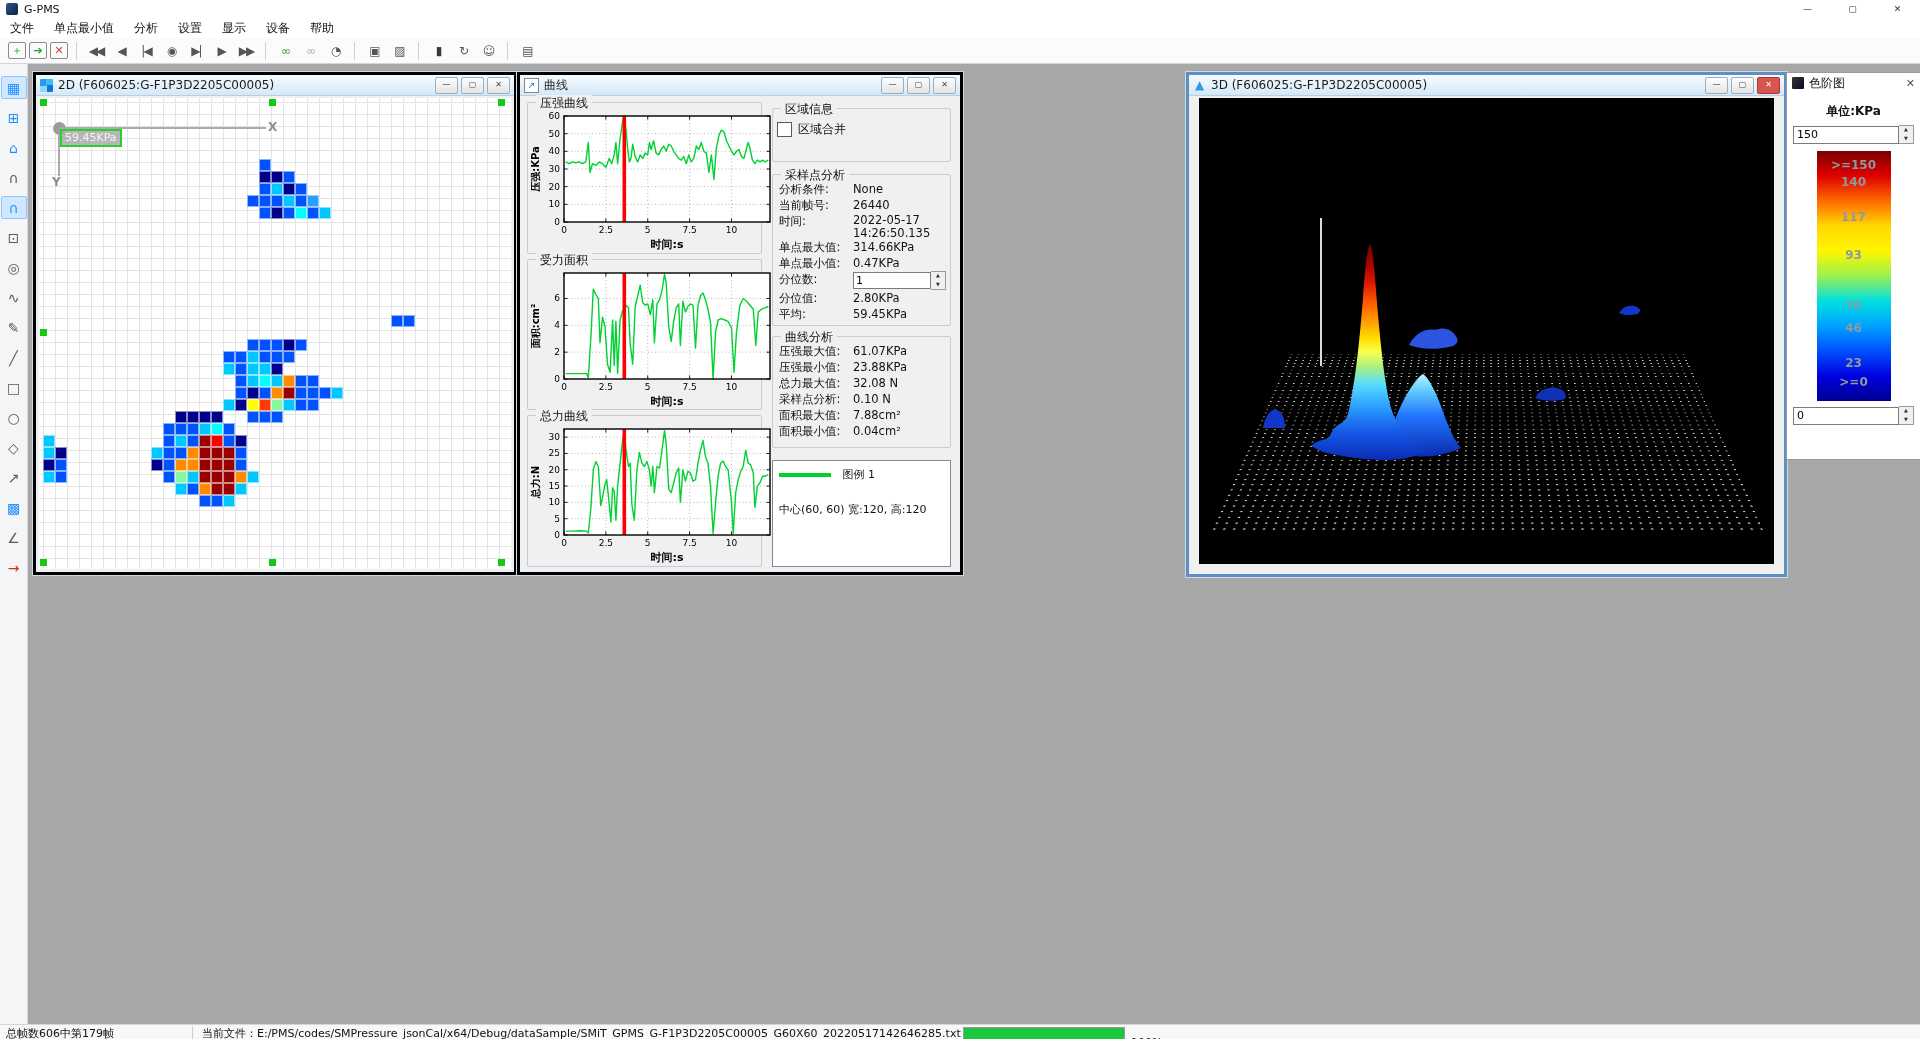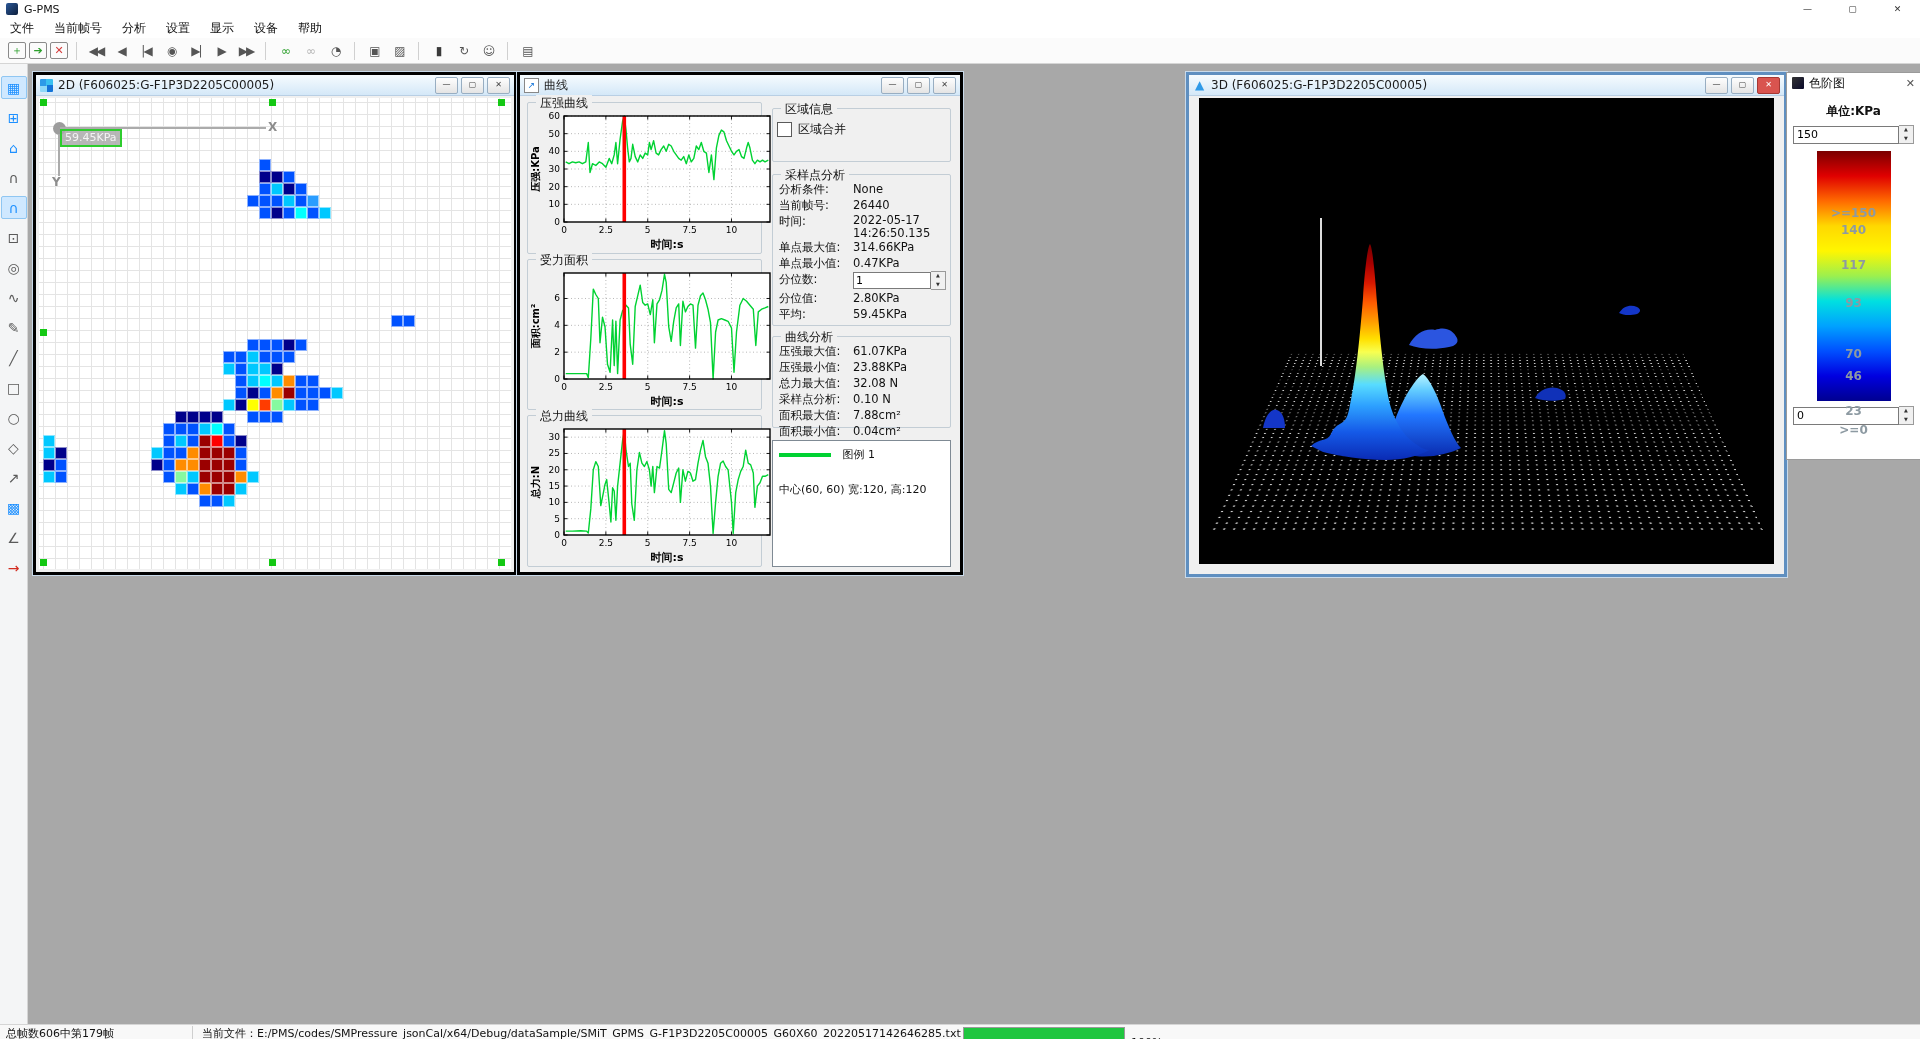--- a/index.html
+++ b/index.html
@@ -89,21 +89,21 @@
   .peaks{position:absolute;left:0;top:0;}
   
   #cscale{left:1786px;top:72px;width:133px;height:386px;background:#fff;border:1px solid #9a9a9a;box-shadow:none;}
   .cs-title{height:20px;display:flex;align-items:center;gap:5px;padding:0 5px;font-size:12px;background:#fff;}
   .cs-x{margin-left:auto;color:#555;font-size:11px;}
   .cs-icon{width:12px;height:12px;background:linear-gradient(135deg,#333,#0a0a2a);border-radius:1px;}
   .cs-unit{text-align:center;font-size:12px;font-weight:bold;margin-top:10px;}
   .cs-spinrow{display:flex;align-items:center;margin:5px 6px 0 6px;}
   .cs-inp{flex:1;height:16px;border:1px solid #7a7a7a;font-size:11px;padding:0 3px;font-family:inherit;min-width:0;}
   .cs-bar{position:relative;width:74px;height:250px;margin:7px auto 4px auto;}
-  .cs-lab{position:absolute;width:100%;text-align:center;font-size:12px;font-weight:bold;color:#8d9aa2;margin-top:48px;}
+  .cs-lab{position:absolute;width:100%;text-align:center;font-size:12px;font-weight:bold;color:#8d9aa2;}
   
   .statusbar{position:absolute;left:0;top:1024px;width:1920px;height:15px;background:#f8f8f8;
              border-top:1px solid #d5d5d5;font-size:11px;}
   .sb-frames{position:absolute;left:6px;top:1px;}
   .sb-sep{position:absolute;left:192px;top:1px;width:1px;height:13px;background:#cfcfcf;}
   .sb-file{position:absolute;left:202px;top:1px;white-space:nowrap;}
   .sb-prog{position:absolute;left:963px;top:2px;width:160px;height:11px;border:1px solid #9a9a9a;background:#fff;}
   .sb-fill{width:100%;height:100%;background:#1fc63f;}
   .sb-pct{position:absolute;left:1131px;top:11px;}
 </style>
@@ -115,21 +115,21 @@
   <span>G-PMS</span>
   <div class="win-btns" id="winctl">
       <span class="win-btn">—</span>
       <span class="win-btn">▢</span>
       <span class="win-btn">✕</span>
     </div>
 </div>
 
 <div class="menubar" id="menubar">
     <span class="menu-item">文件</span>
-    <span class="menu-item">当前帧号</span>
+    <span class="menu-item">单点最小值</span>
     <span class="menu-item">分析</span>
     <span class="menu-item">设置</span>
     <span class="menu-item">显示</span>
     <span class="menu-item">设备</span>
     <span class="menu-item">帮助</span>
   </div>
 <div class="toolbar" id="toolbar">
     <span class="tb-btn boxed green">＋</span>
     <span class="tb-btn boxed green">➔</span>
     <span class="tb-btn boxed red">✕</span>
@@ -541,21 +541,21 @@
             <div class="irow">
               <span class="ilbl">分位值:</span>
               <span class="ival">2.80KPa</span>
             </div>
             <div class="irow">
               <span class="ilbl">平均:</span>
               <span class="ival">59.45KPa</span>
             </div>
           </div>
       </div>
-      <div class="gbox" style="height:92px;margin-top:10px;padding:6px 4px 12px 6px;box-sizing:border-box">
+      <div class="gbox" style="height:112px;margin-top:10px;padding:6px 4px 12px 6px;box-sizing:border-box">
         <span class="gbox-title">曲线分析</span>
         <div id="curveRows">
             <div class="irow">
               <span class="ilbl">压强最大值:</span>
               <span class="ival">61.07KPa</span>
             </div>
             <div class="irow">
               <span class="ilbl">压强最小值:</span>
               <span class="ival">23.88KPa</span>
             </div>

